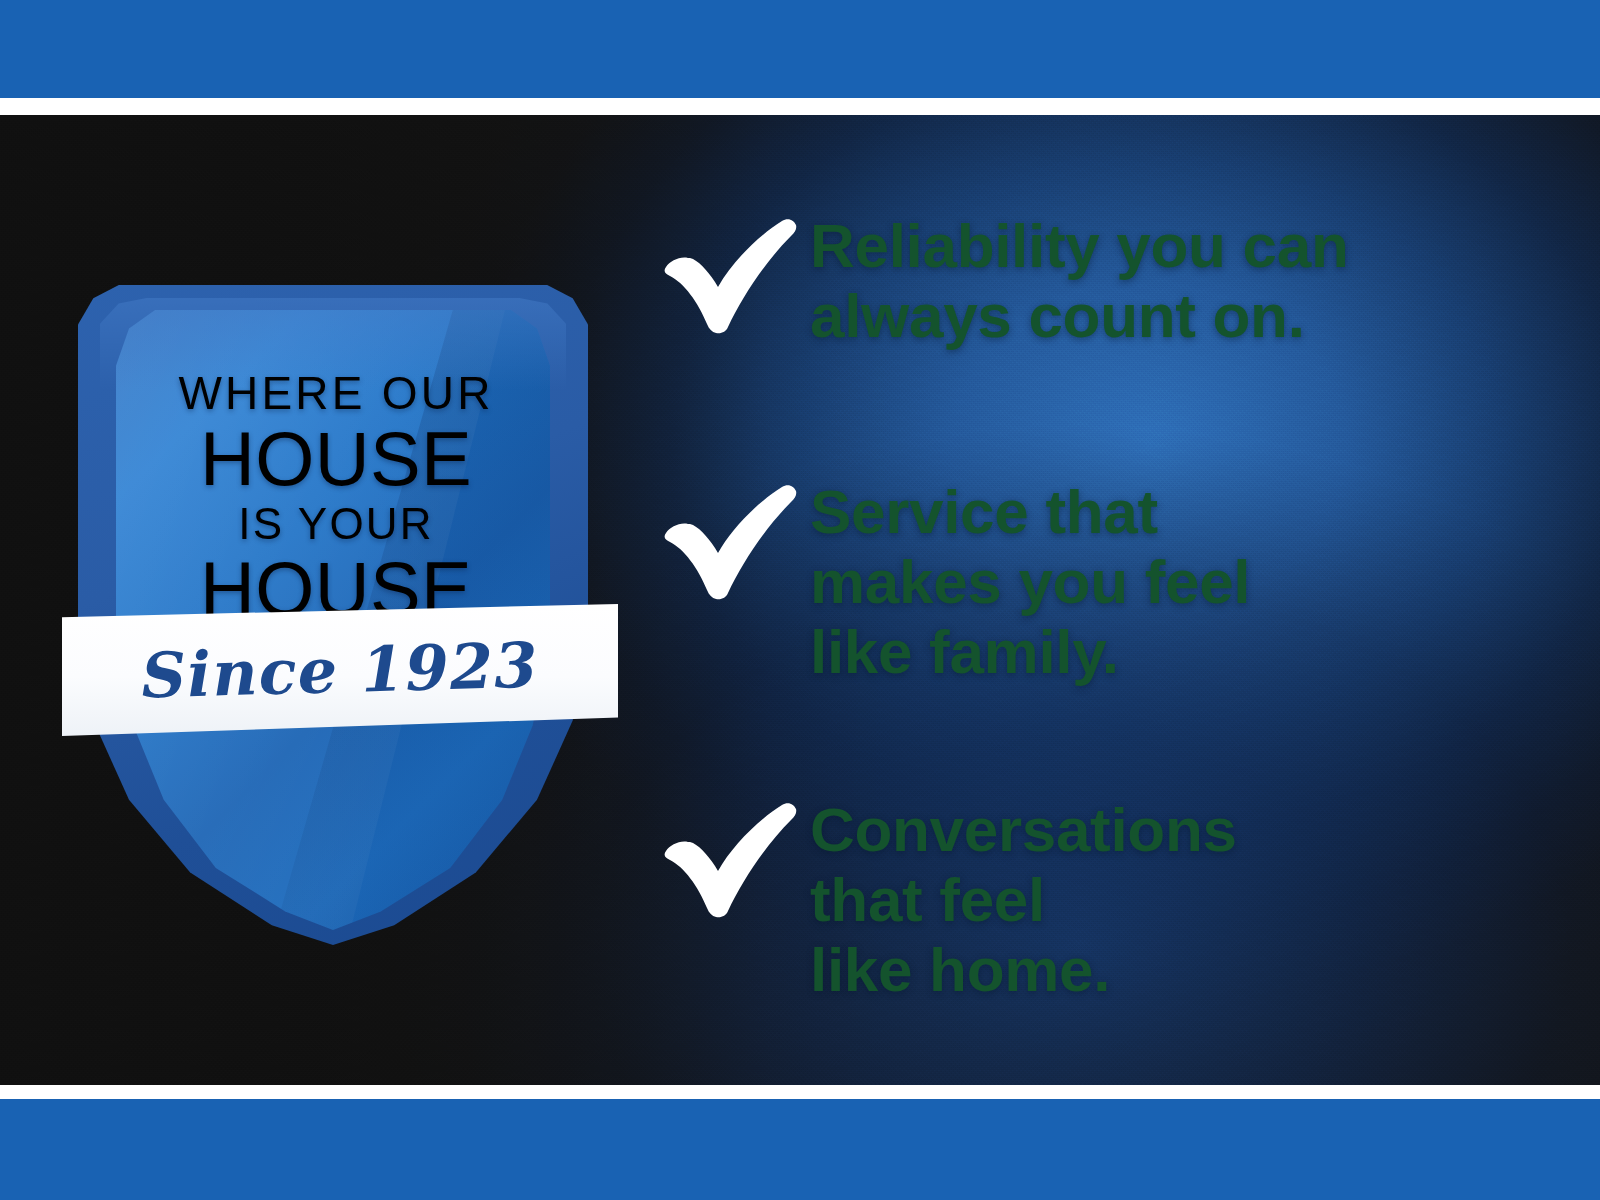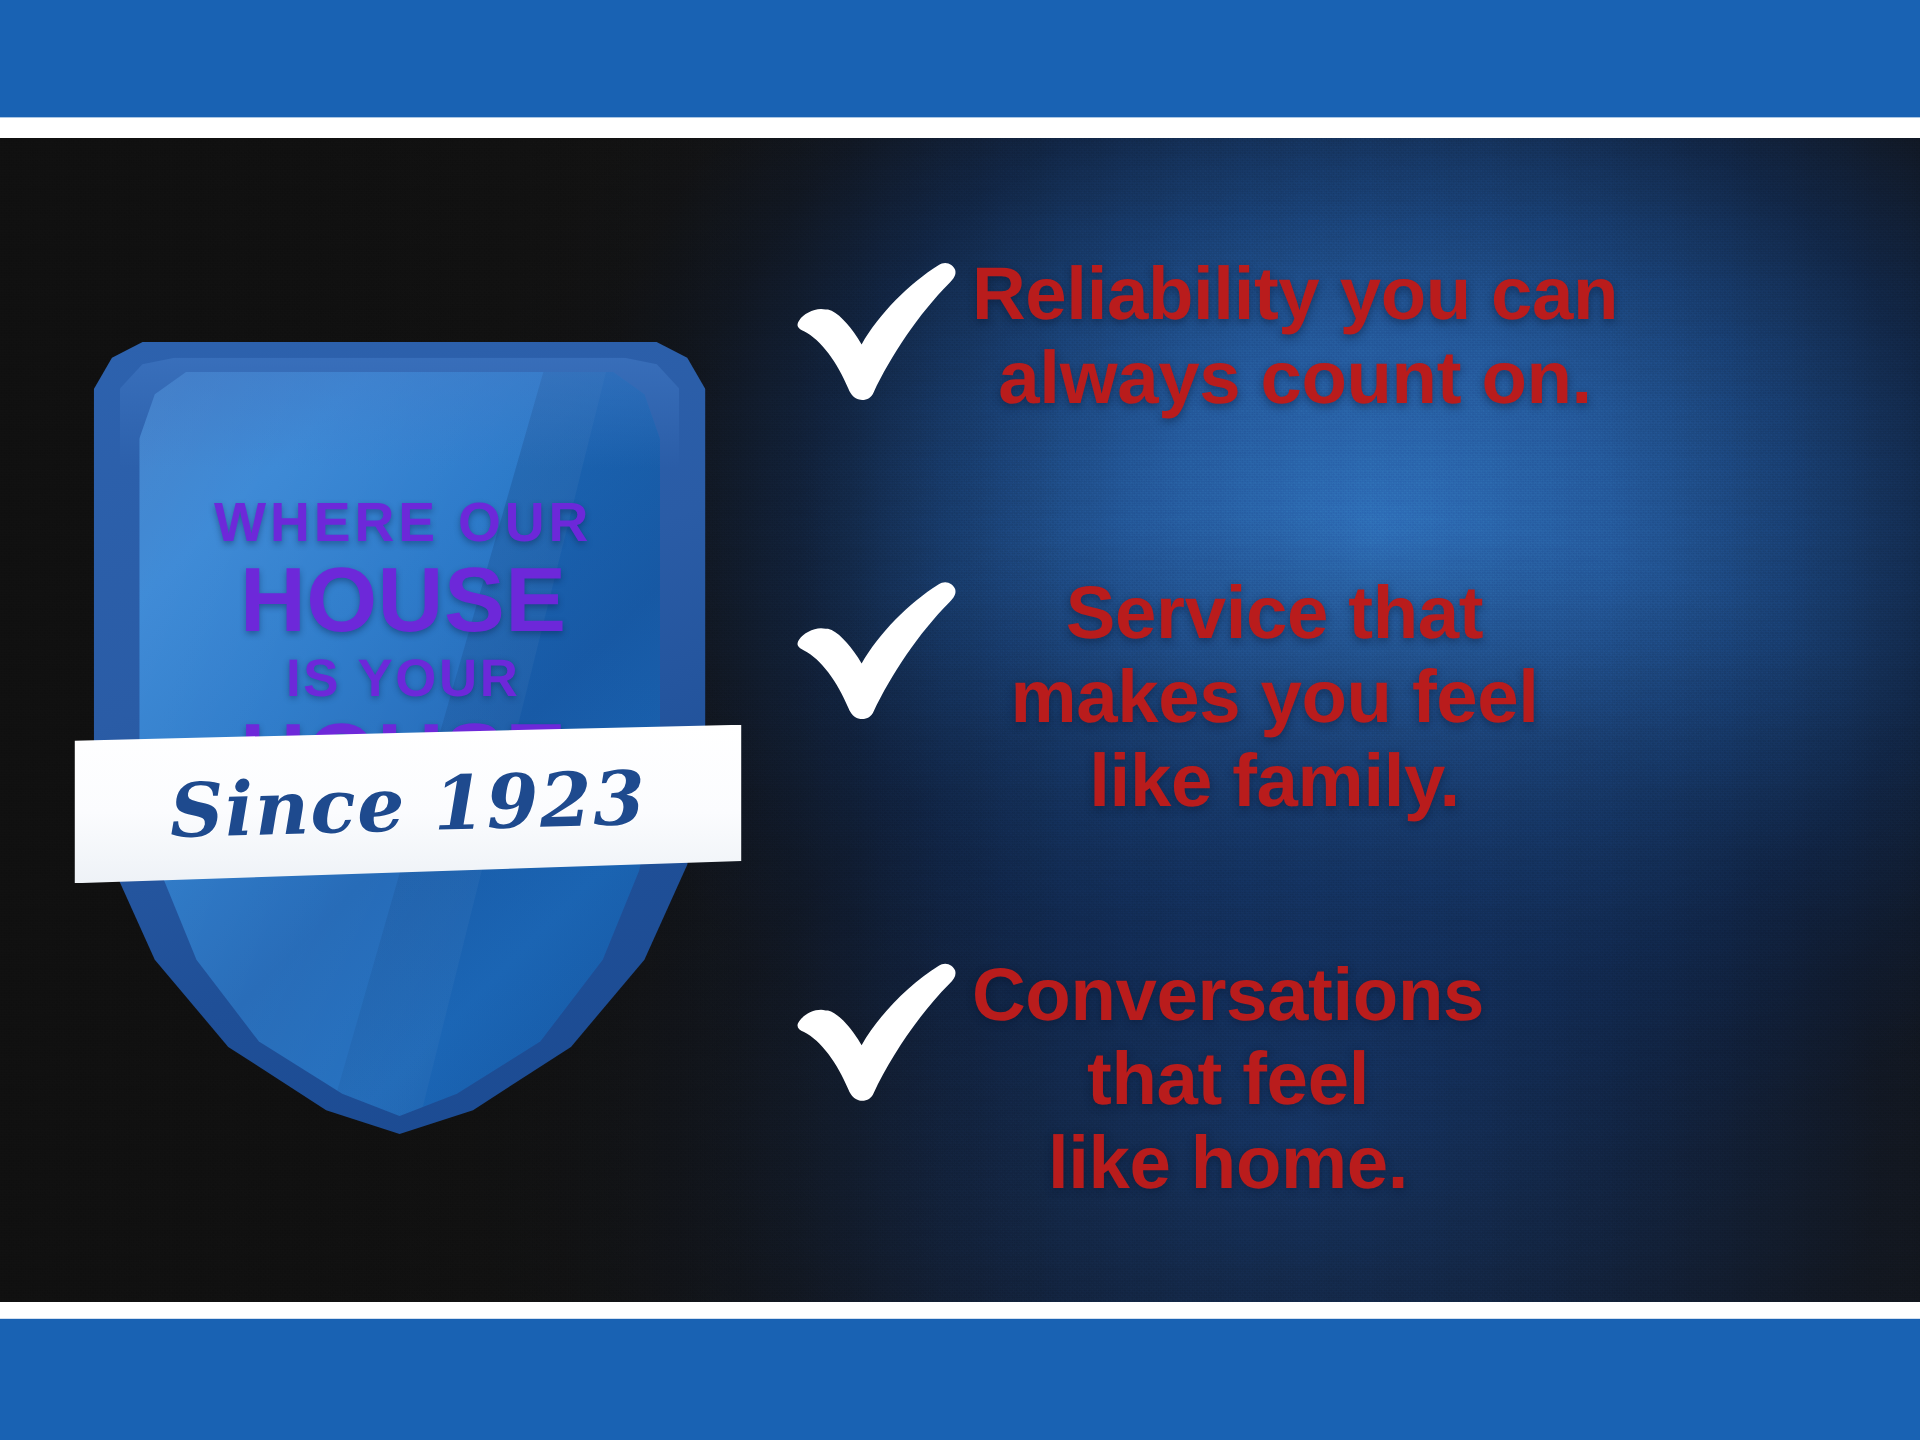--- a/index.html
+++ b/index.html
@@ -161,26 +161,25 @@
     width:466px; height:92px;
     background:linear-gradient(180deg, rgba(66,122,198,0.55), rgba(40,92,168,0.0));
     clip-path: polygon(0% 28%, 4% 6%, 10% 0%, 90% 0%, 96% 6%, 100% 28%, 100% 100%, 0% 100%);
   }
 
   
   .badge-words {
     position:absolute; left:68px; top:190px;
     width:380px;
     text-align:center;
-    color:#6d28d9;
+    color:#000000;
     font-family:"Liberation Sans Narrow","Liberation Sans", sans-serif;
-    font-weight:bold;
+    font-weight:normal;
     letter-spacing:0.02em;
     text-shadow:0 2px 5px rgba(8,30,70,0.40);
-    margin-top:42px;
   }
   .w-line1 { font-size:46px; letter-spacing:0.07em; line-height:1.02; }
   .w-line2 { font-size:76px; letter-spacing:0.005em; line-height:0.99; margin-top:4px; }
   .w-line3 { font-size:44px; letter-spacing:0.05em; line-height:1.02; margin-top:6px; }
   .w-line4 { font-size:76px; letter-spacing:0.005em; line-height:0.99; margin-top:4px; }
 
   
   .ribbon {
     position:absolute; left:-16px; top:424px;
     width:556px; height:132px;
@@ -208,40 +207,39 @@
     left:660px; top:115px;
     width:880px; height:970px;
   }
   .benefit {
     position:absolute;
     left:0;
     display:flex;
     align-items:flex-start;
   }
   .benefit-1 { top:96px; }
-  .benefit-2 { top:362px;gap:32px; }
+  .benefit-2 { top:362px; }
   .benefit-3 { top:680px; }
 
   .check-icon {
     width:150px;
     flex:0 0 150px;
     padding-top:6px;
   }
   .check-icon svg { display:block; }
 
   .benefit-text {
-    color:#b91c1c;
+    color:#14532d;
     font-family:"Liberation Sans", sans-serif;
     font-weight:bold;
     font-size:62px;
     line-height:1.125;
     letter-spacing:-0.005em;
     text-shadow:0 2px 7px rgba(4,18,44,0.42);
     white-space:pre-line;
-    text-align:center;
   }
 </style>
 </head>
 <body>
 
 <div class="poster">
 
   <div class="bar-top"></div>
   <div class="gap-top"></div>
 

